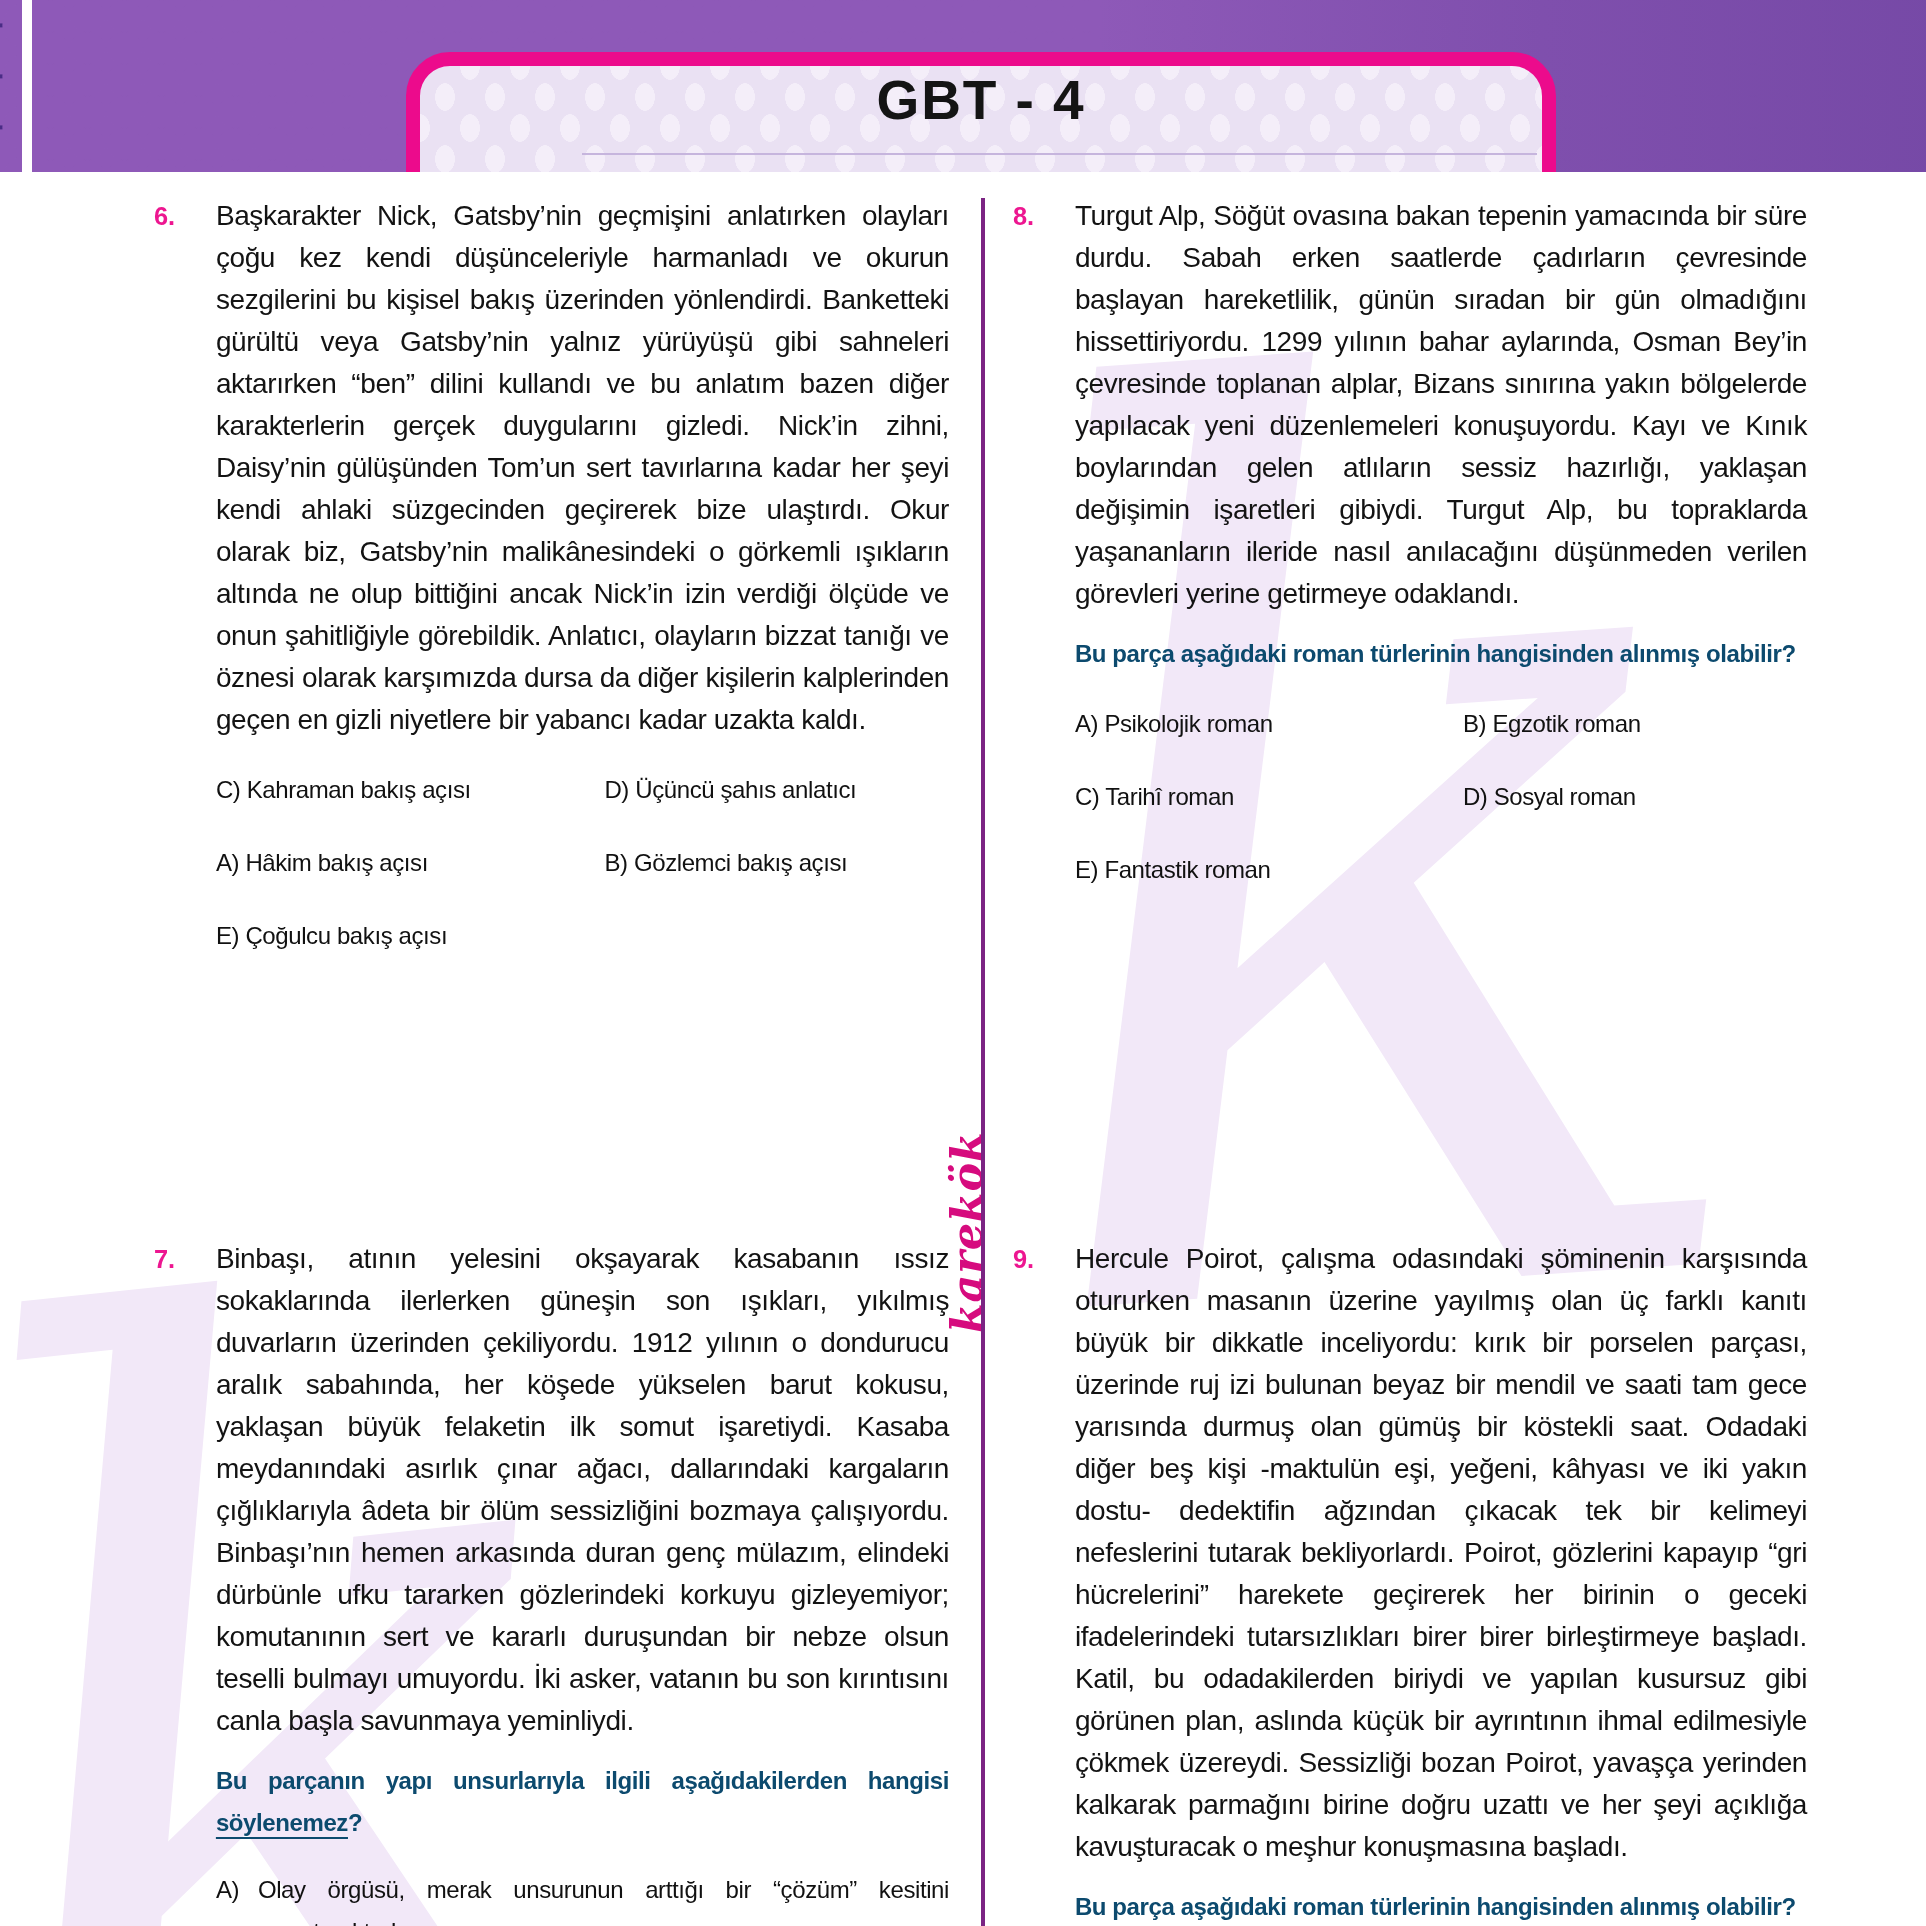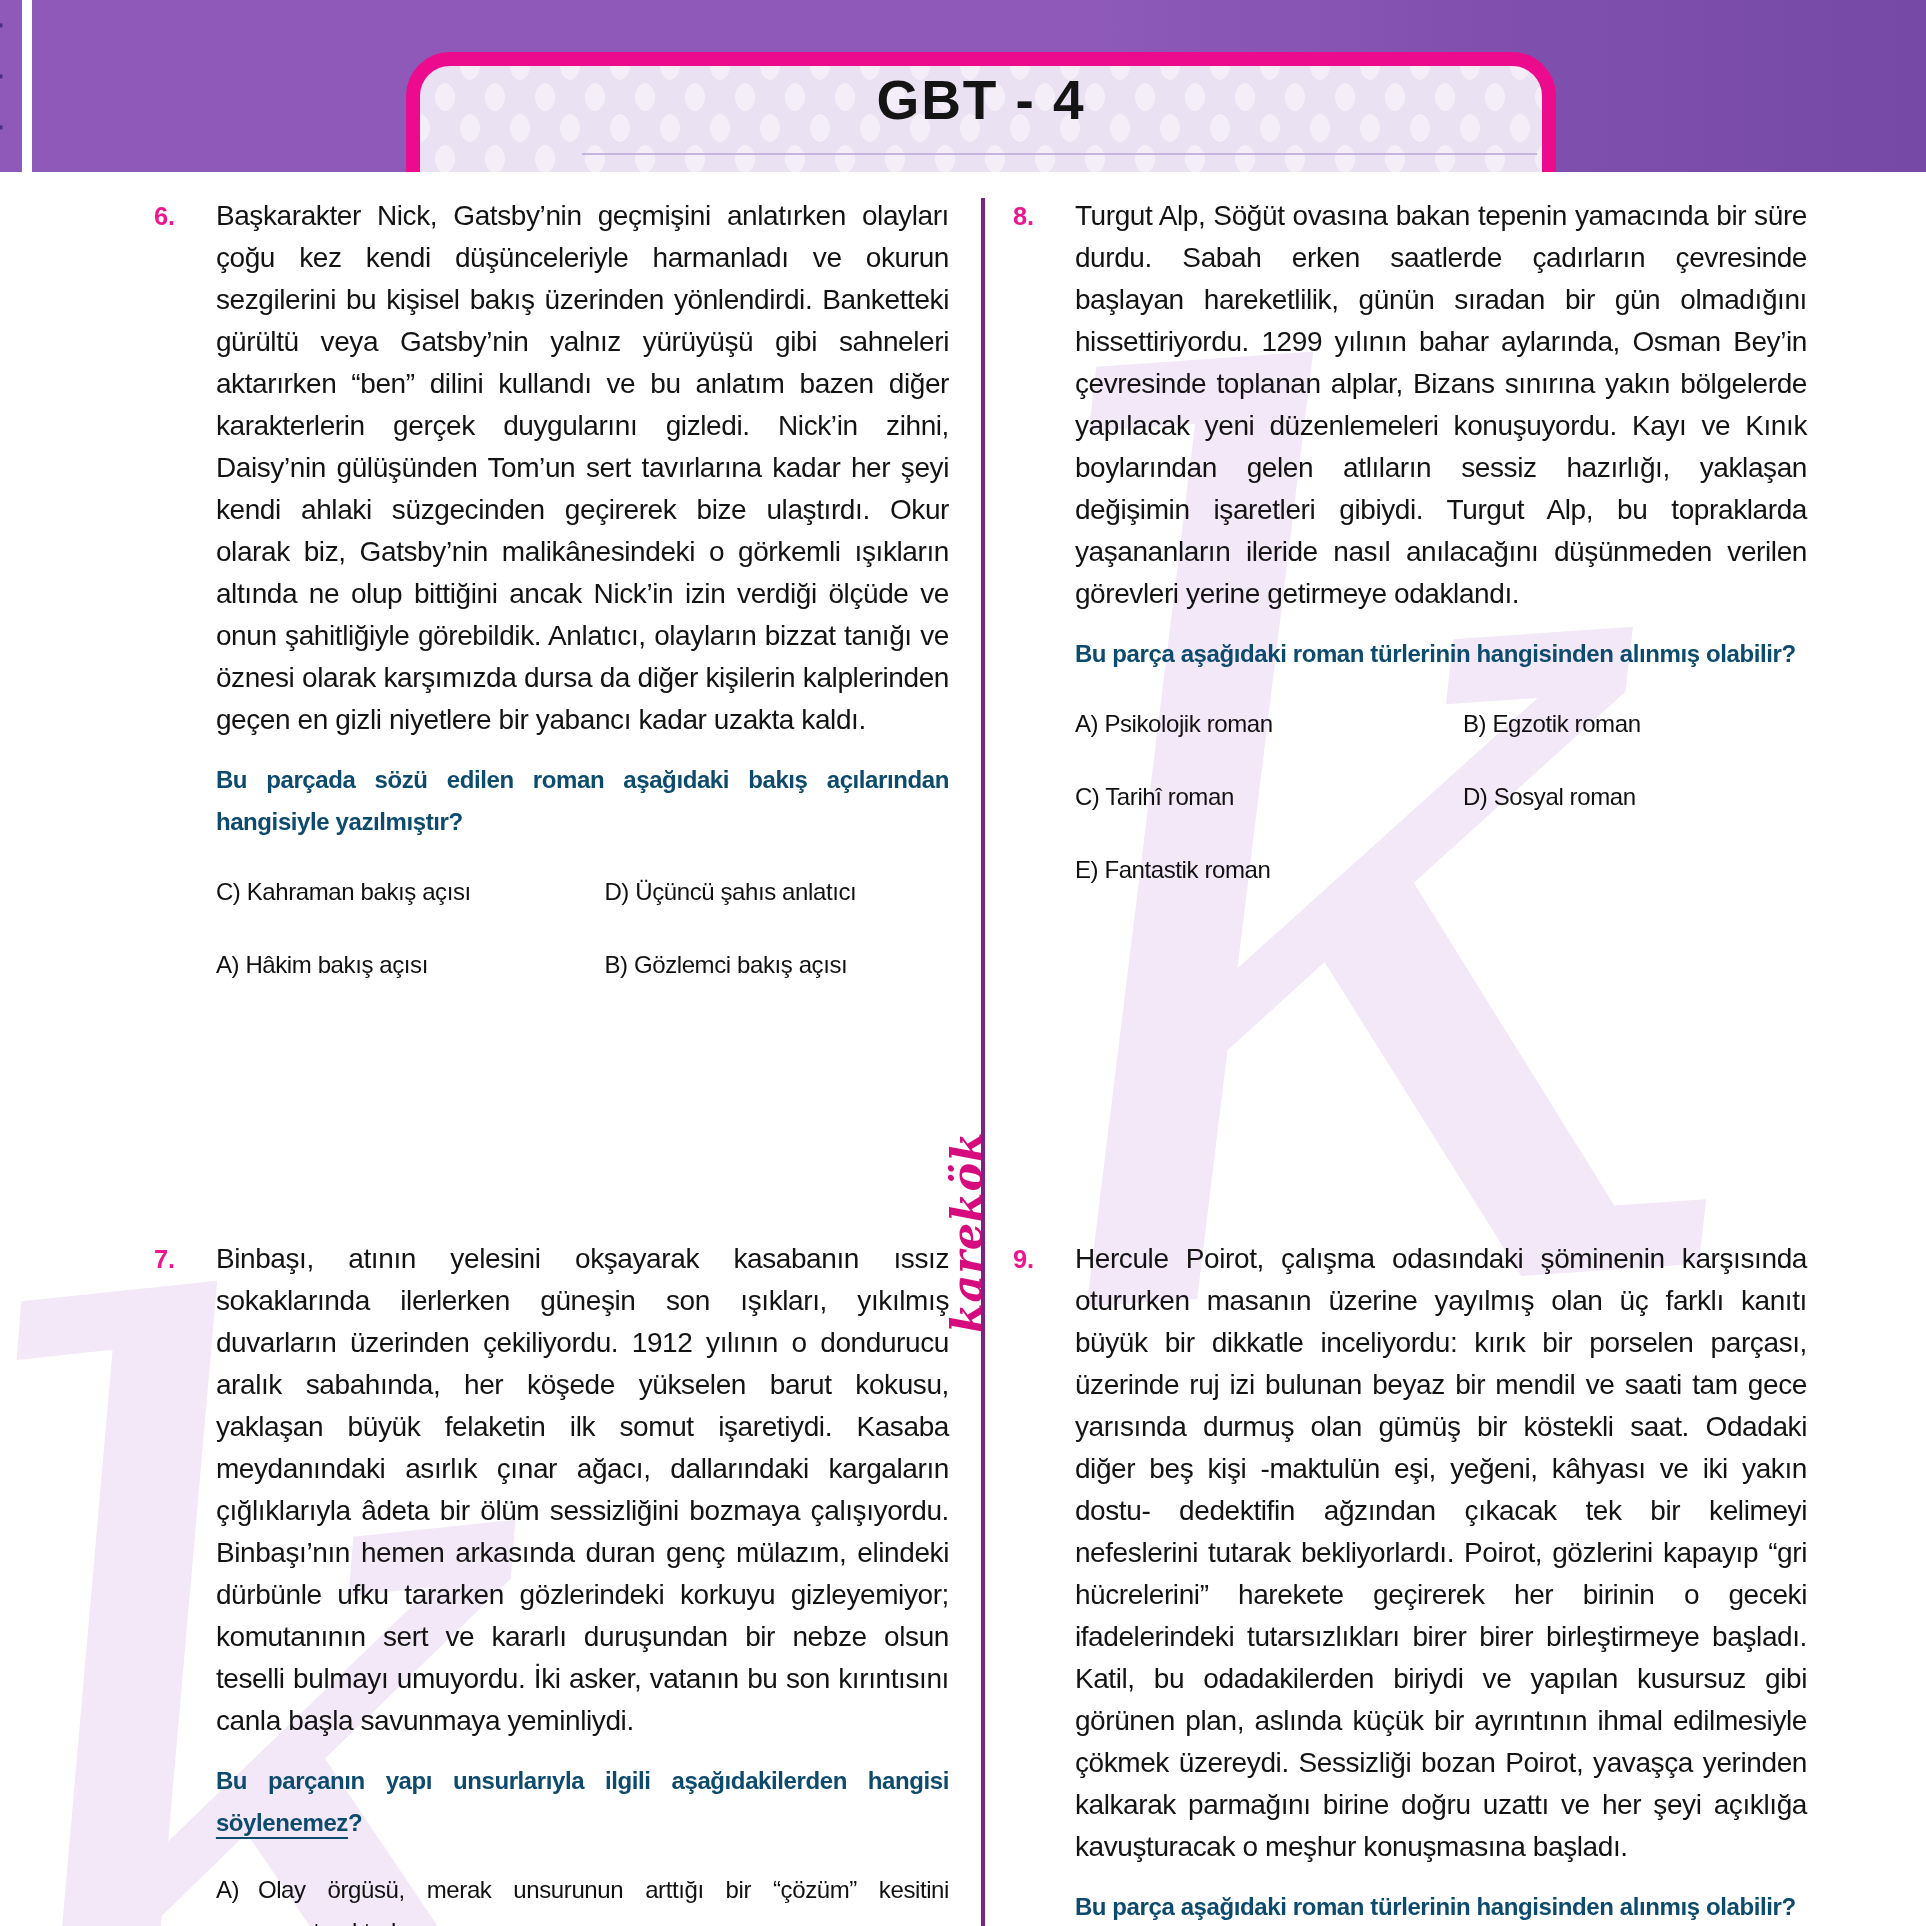--- a/index.html
+++ b/index.html
@@ -105,29 +105,31 @@
 </div>
 
 <div class="wm-karekok">karekök</div>
 
 <div class="divider"></div>
 
 <section class="question qleft" id="q6">
   <div class="qnum">6.</div>
   <div class="qbody">
     <p class="para">Başkarakter Nick, Gatsby’nin geçmişini anlatırken olayları çoğu kez kendi düşünceleriyle harmanladı ve okurun sezgilerini bu kişisel bakış üzerinden yönlendirdi. Banketteki gürültü veya Gatsby’nin yalnız yürüyüşü gibi sahneleri aktarırken “ben” dilini kullandı ve bu anlatım bazen diğer karakterlerin gerçek duygularını gizledi. Nick’in zihni, Daisy’nin gülüşünden Tom’un sert tavırlarına kadar her şeyi kendi ahlaki süzgecinden geçirerek bize ulaştırdı. Okur olarak biz, Gatsby’nin malikânesindeki o görkemli ışıkların altında ne olup bittiğini ancak Nick’in izin verdiği ölçüde ve onun şahitliğiyle görebildik. Anlatıcı, olayların bizzat tanığı ve öznesi olarak karşımızda dursa da diğer kişilerin kalplerinden geçen en gizli niyetlere bir yabancı kadar uzakta kaldı.</p>
-    <p class="prompt"><span>Bu parçada sözü edilen roman aşağıdaki bakış açılarından hangisiyle yazılmıştır?</span><span class="u"></span><span></span></p>
     <div class="opts-grid">
       <div class="row">
         <div class="cell"><span class="olabel">C)</span> <span>Kahraman bakış açısı</span></div>
         <div class="cell c2"><span class="olabel">D)</span> <span>Üçüncü şahıs anlatıcı</span></div>
       </div>
       <div class="row">
         <div class="cell"><span class="olabel">A)</span> <span>Hâkim bakış açısı</span></div>
         <div class="cell c2"><span class="olabel">B)</span> <span>Gözlemci bakış açısı</span></div>
+      </div>
+      <div class="row center">
+        <div class="cell"><span class="olabel">E)</span> <span>Çoğulcu bakış açısı</span></div>
       </div>
     </div>
   </div>
 </section>
 
 <section class="question qleft" id="q7">
   <div class="qnum">7.</div>
   <div class="qbody">
     <p class="para">Binbaşı, atının yelesini okşayarak kasabanın ıssız sokaklarında ilerlerken güneşin son ışıkları, yıkılmış duvarların üzerinden çekiliyordu. 1912 yılının o dondurucu aralık sabahında, her köşede yükselen barut kokusu, yaklaşan büyük felaketin ilk somut işaretiydi. Kasaba meydanındaki asırlık çınar ağacı, dallarındaki kargaların çığlıklarıyla âdeta bir ölüm sessizliğini bozmaya çalışıyordu. Binbaşı’nın hemen arkasında duran genç mülazım, elindeki dürbünle ufku tararken gözlerindeki korkuyu gizleyemiyor; komutanının sert ve kararlı duruşundan bir nebze olsun teselli bulmayı umuyordu. İki asker, vatanın bu son kırıntısını canla başla savunmaya yeminliydi.</p>
     <p class="prompt"><span>Bu parçanın yapı unsurlarıyla ilgili aşağıdakilerden hangisi </span><span class="u">söylenemez</span><span>?</span></p>

